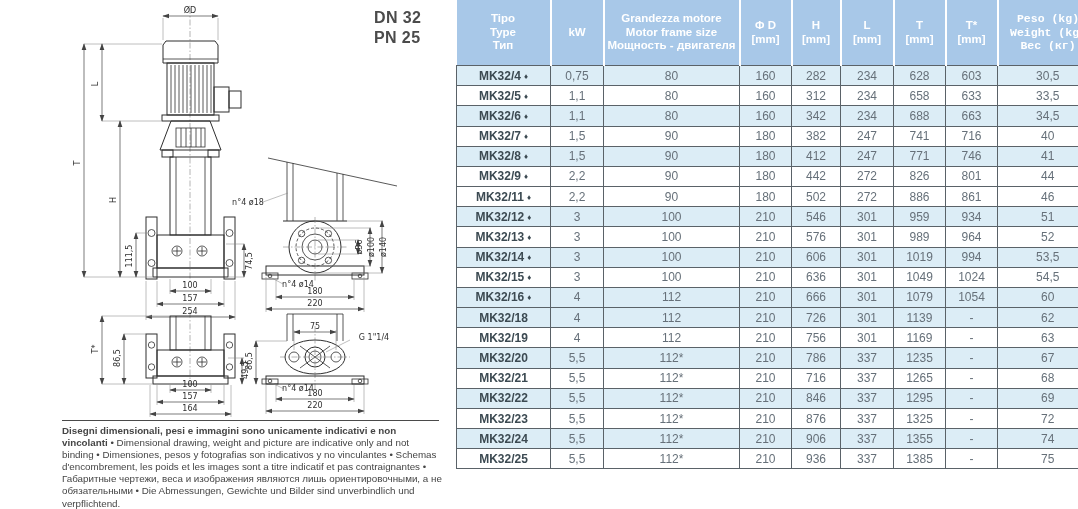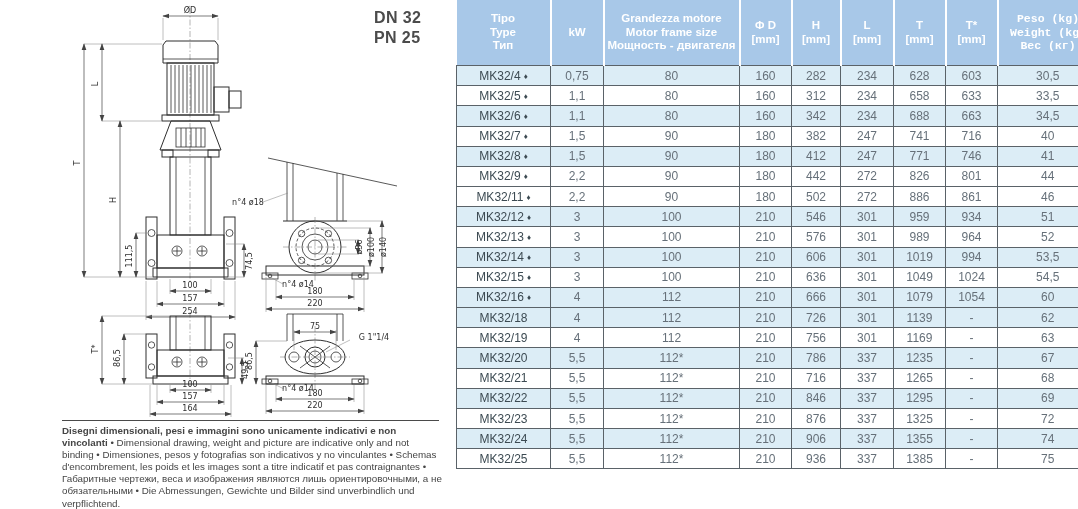--- a/index.html
+++ b/index.html
@@ -48,21 +48,21 @@
     padding:0 2px;border-right:2px solid #fff;
   }
   thead th:last-child{border-right:none;font-family:Liberation Mono, monospace;}
   tbody tr{height:20.18px;}
   tbody td{
     font-size:12px;color:var(--value-text);text-align:center;vertical-align:middle;
     border:1px solid var(--border);padding:0;background:#fff;
   }
   tbody td:last-child{border-right:none;margin-top:32px;}
   tbody tr.stripe td{background:var(--stripe-bg);}
-  tbody td.model{font-weight:normal;color:var(--model-text);font-size:12px;}
+  tbody td.model{font-weight:bold;color:var(--model-text);font-size:12px;}
   tbody td.model .dia{font-size:8px;margin-left:3px;vertical-align:1px;}
 
   .swoosh{
     position:absolute;left:-120px;top:260px;width:950px;height:520px;z-index:1;
     border-top:40px solid rgba(173,208,236,0.20);
     border-radius:50% 50% 0 0 / 100% 100% 0 0;
     transform:rotate(9deg);pointer-events:none;
   }
 </style>
 </head>

